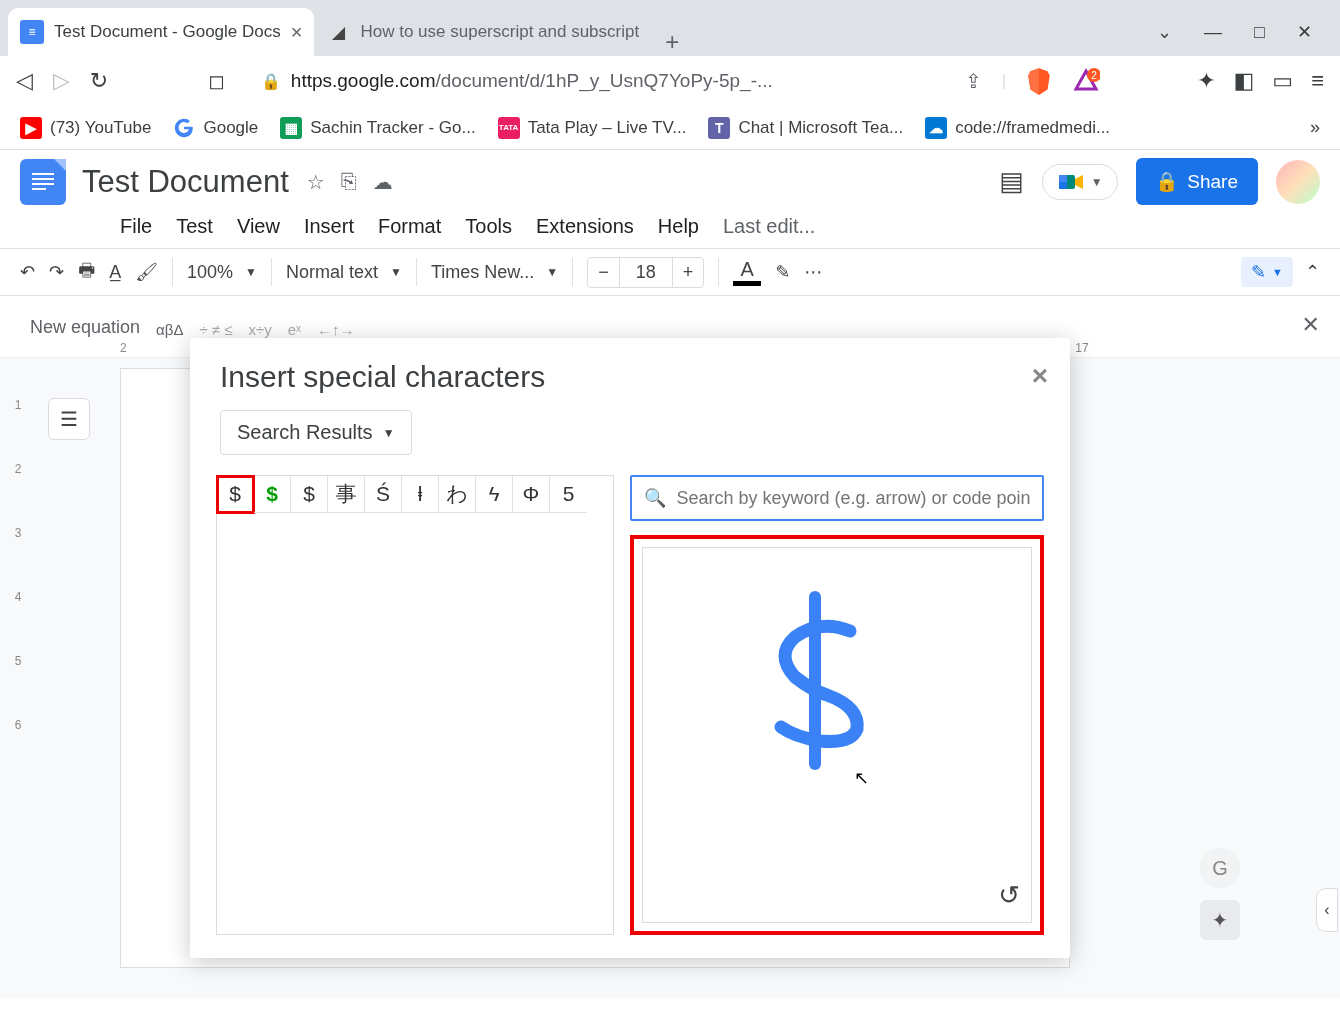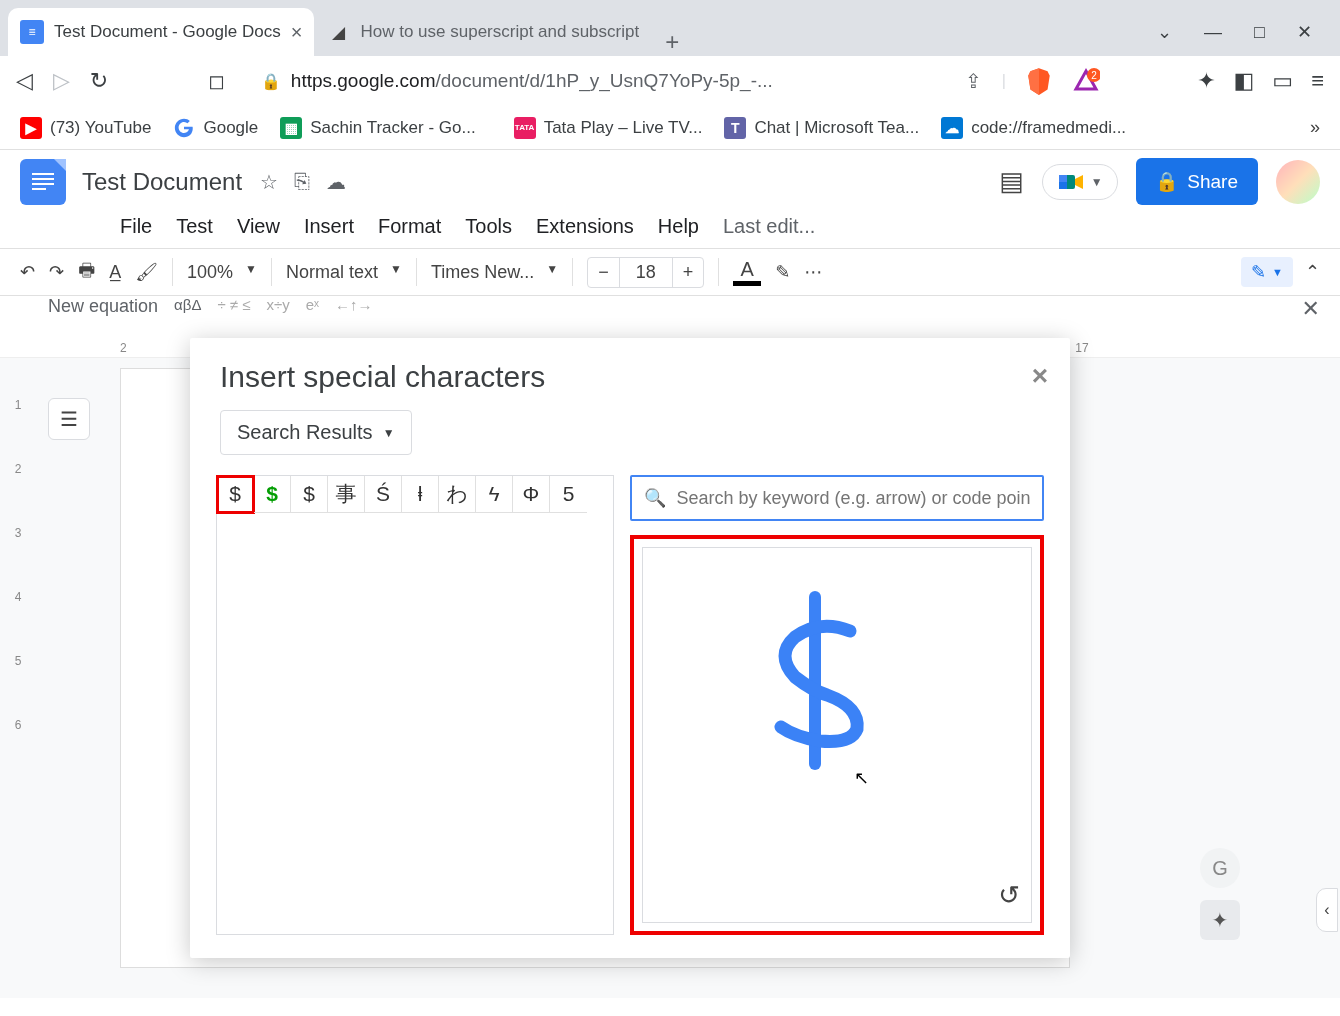--- a/index.html
+++ b/index.html
@@ -25,56 +25,56 @@
 .url-highlight { color: #202124; }
 .nav-icons { display: flex; gap: 18px; align-items: center; margin-left: auto; }
 .nav-icons span { font-size: 22px; color: #3c4043; }
 
 .bookmarks-row { height: 44px; background: #fff; display: flex; align-items: center; padding: 0 20px; gap: 22px; border-bottom: 1px solid #e0e0e0; }
 .bookmark { display: flex; align-items: center; gap: 8px; font-size: 17px; color: #3c4043; }
 .bookmark-icon { width: 22px; height: 22px; display: flex; align-items: center; justify-content: center; border-radius: 3px; font-size: 14px; color: #fff; font-weight: bold; }
 .bi-yt { background: #ff0000; }
 .bi-g { background: #fff; }
 .bi-sheets { background: #0f9d58; }
-.bi-tata { background: #e91e63; margin-left: 16px; }
+.bi-tata { background: #e91e63; }
 .bi-teams { background: #6264a7; }
 .bi-od { background: #0078d4; }
 
 
 .docs-header { background: #fff; padding: 8px 20px 0; }
 .docs-title-row { display: flex; align-items: center; gap: 16px; }
 .docs-logo { width: 46px; height: 46px; background: #4285f4; border-radius: 6px; display: flex; align-items: center; justify-content: center; color: #fff; font-size: 24px; position: relative; }
 .docs-logo::before { content: ''; position: absolute; top: 0; right: 0; border-style: solid; border-width: 0 12px 12px 0; border-color: transparent #a0c3ff transparent transparent; }
 .docs-logo-lines { width: 22px; display: flex; flex-direction: column; gap: 3px; }
 .docs-logo-lines span { height: 2px; background: #fff; }
-.doc-title { font-size: 24px; color: #3c4043; }
+.doc-title { font-size: 31px; color: #3c4043; }
 .title-icons { display: flex; gap: 16px; font-size: 20px; color: #5f6368; }
 .header-right { margin-left: auto; display: flex; align-items: center; gap: 18px; }
 .comments-icon { font-size: 26px; color: #444; }
 .meet-btn { display: flex; align-items: center; gap: 6px; border: 1px solid #dadce0; border-radius: 24px; padding: 6px 14px; }
 .share-btn { background: #1a73e8; color: #fff; border-radius: 6px; padding: 12px 20px; font-size: 19px; font-weight: 500; display: flex; align-items: center; gap: 8px; }
 .avatar { width: 44px; height: 44px; border-radius: 50%; background: linear-gradient(135deg, #ffb3ba, #ffdfba, #baffc9); }
 
 .menu-row { display: flex; gap: 24px; padding: 10px 0 10px 100px; font-size: 20px; color: #202124; }
 .menu-row .last-edit { color: #5f6368; }
 
 
 .toolbar { height: 48px; border-top: 1px solid #e0e0e0; border-bottom: 1px solid #e0e0e0; display: flex; align-items: center; padding: 0 20px; gap: 14px; font-size: 18px; color: #444; }
 .tb-sep { width: 1px; height: 28px; background: #e0e0e0; }
-.tb-select { display: flex; align-items: flex-start; gap: 12px; }
+.tb-select { display: flex; align-items: center; gap: 12px; }
 .font-size-box { display: flex; align-items: center; border: 1px solid #dadce0; border-radius: 4px; }
 .font-size-box span { padding: 4px 10px; font-size: 18px; }
 .font-size-box .val { border-left: 1px solid #dadce0; border-right: 1px solid #dadce0; padding: 4px 16px; }
 .text-color { display: flex; flex-direction: column; align-items: center; }
 .text-color .underline { width: 28px; height: 5px; background: #000; }
 .tb-right { margin-left: auto; display: flex; gap: 12px; align-items: center; }
 .edit-mode { background: #e8f0fe; border-radius: 4px; padding: 4px 10px; display: flex; align-items: center; gap: 6px; color: #1a73e8; }
 
 
-.equation-bar { height: 42px; display: flex; align-items: flex-start; padding: 0 48px; gap: 16px; font-size: 18px; color: #5f6368; position: relative; }
+.equation-bar { height: 42px; display: flex; align-items: flex-end; padding: 0 30px; gap: 16px; font-size: 18px; color: #5f6368; position: relative; }
 .eq-close { position: absolute; right: 20px; font-size: 22px; }
 
 
 .ruler { height: 20px; background: #fff; display: flex; align-items: center; padding-left: 120px; font-size: 12px; color: #888; gap: 6px; border-bottom: 1px solid #eee; }
 
 
 .doc-area { position: relative; background: #f8f9fa; height: 640px; }
 .left-ruler { position: absolute; left: 8px; top: 0; height: 100%; width: 20px; display: flex; flex-direction: column; align-items: center; font-size: 12px; color: #888; padding-top: 40px; gap: 50px; }
 .doc-page { position: absolute; left: 120px; top: 10px; width: 950px; height: 600px; background: #fff; border: 1px solid #ddd; }
 .outline-btn { position: absolute; left: 48px; top: 40px; width: 42px; height: 42px; border: 1px solid #dadce0; border-radius: 6px; display: flex; align-items: center; justify-content: center; font-size: 20px; color: #444; background: #fff; }

